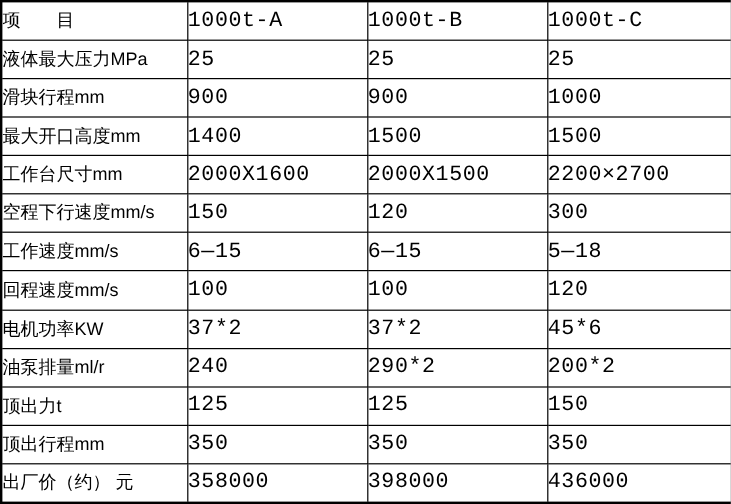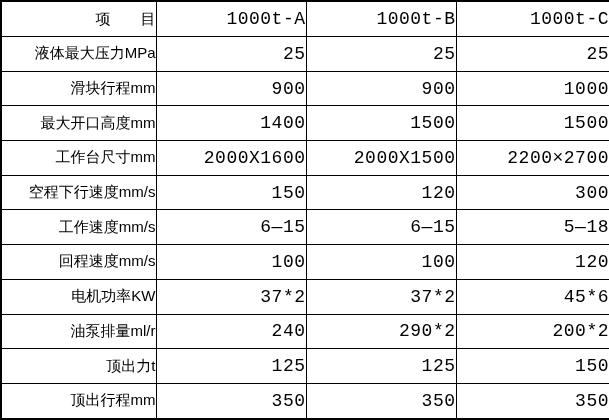--- a/index.html
+++ b/index.html
@@ -16,21 +16,21 @@
     width: 609px;
     height: 420px;
     border-collapse: collapse;
     table-layout: fixed;
     border: 2px solid #000000;
     color: #000000;
     background: #ffffff;
   }
   table.spec td {
     border: 1px solid #000000;
-    text-align: right;
+    text-align: left;
     vertical-align: middle;
     padding: 0;
     overflow: hidden;
     white-space: pre;
   }
   td.label {
     font-family: "Liberation Sans", "DejaVu Sans", sans-serif;
     font-size: 15px;
   }
   td.value {
@@ -116,15 +116,21 @@
         <td class="value">125</td>
         <td class="value">125</td>
         <td class="value">150</td>
       </tr>
       <tr>
         <td class="label">顶出行程mm</td>
         <td class="value">350</td>
         <td class="value">350</td>
         <td class="value">350</td>
       </tr>
+      <tr>
+        <td class="label">出厂价（约） 元</td>
+        <td class="value">358000</td>
+        <td class="value">398000</td>
+        <td class="value">436000</td>
+      </tr>
     </tbody>
   </table>
 </div>
 
 </body></html>

